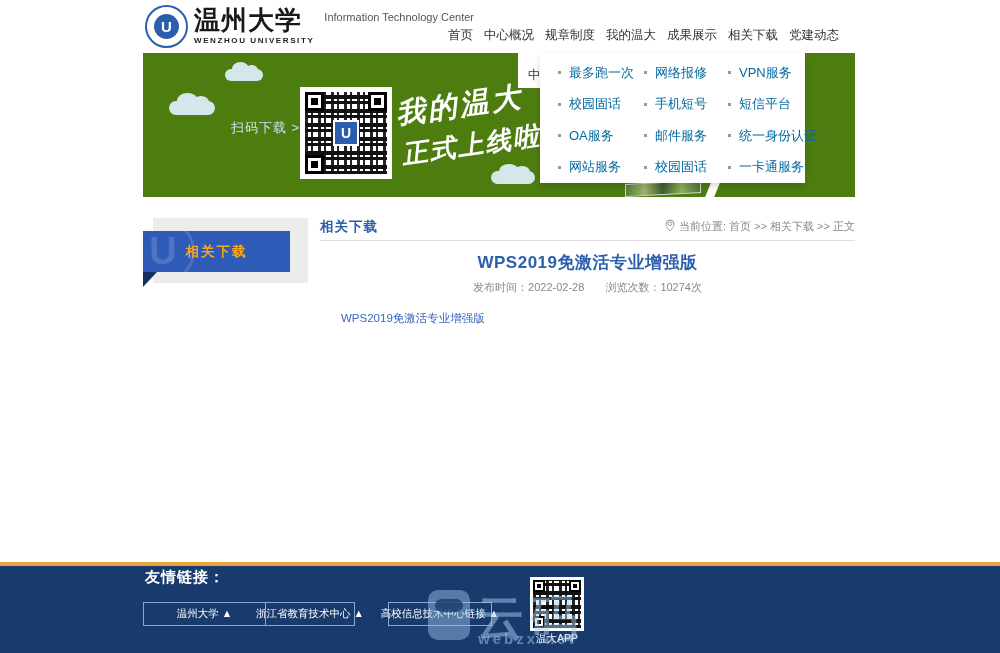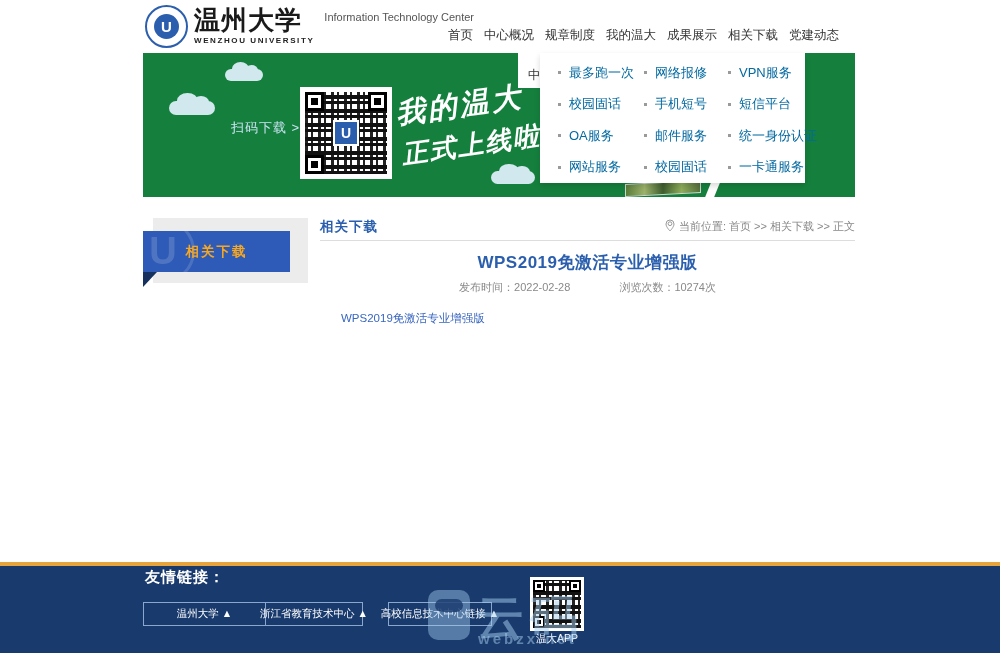--- a/index.html
+++ b/index.html
@@ -16,21 +16,21 @@
   .logo-cn-wrap { margin-left:6px; }
   .logo-cn { font-family:"DejaVu Serif","Liberation Serif",serif; font-weight:bold; font-size:26px; line-height:30px; color:#1a1a1a; letter-spacing:1px; }
   .logo-en { font-size:8px; font-weight:bold; letter-spacing:1.6px; color:#222; margin-top:1px; }
   .dept-wrap { margin-left:10px; padding-top:4px; }
   .dept-cn { font-size:18px; font-weight:600; color:#222; letter-spacing:1.5px; line-height:26px; }
   .dept-en { font-size:11px; color:#555; margin-top:2px; }
   .nav { position:absolute; right:16px; top:27px; display:flex; gap:11px; }
   .nav-item { font-size:12.5px; color:#333; cursor:pointer; white-space:nowrap; }
 
   
-  .banner { position:absolute; left:143px; top:53px; width:712px; height:144px; background:#15803d; overflow:hidden; }
+  .banner { position:absolute; left:143px; top:53px; width:712px; height:144px; background:#4d7c0f; overflow:hidden; }
   .cloud { position:absolute; background:#dceef8; border-radius:20px; opacity:.95; }
   .cloud::before { content:""; position:absolute; left:18%; top:-55%; width:45%; height:110%; background:#dceef8; border-radius:50%; }
   .cloud::after  { content:""; position:absolute; right:12%; top:-35%; width:35%; height:90%; background:#dceef8; border-radius:50%; }
   .scan-label { position:absolute; left:88px; top:66px; font-size:13px; color:#cde3f6; letter-spacing:1px; cursor:pointer; }
   .qr { position:absolute; background:#fff; }
   .qr-banner { left:157px; top:34px; width:92px; height:92px; padding:5px; }
   .qr-body { position:relative; width:100%; height:100%;
     background:
       repeating-linear-gradient(90deg, rgba(17,17,17,.92) 0 3px, transparent 3px 6px, rgba(17,17,17,.92) 6px 8px, transparent 8px 13px),
       repeating-linear-gradient(0deg, #111 0 3px, #fff 3px 5px, #111 5px 9px, #fff 9px 14px);
@@ -60,30 +60,30 @@
   .ribbon-text { color:#f5a623; font-weight:bold; font-size:13.5px; letter-spacing:2px; position:relative; z-index:2; }
   .ribbon-mark { position:absolute; left:-12px; top:-12px; width:64px; height:64px; border:3px solid rgba(255,255,255,.14); border-radius:50%; color:rgba(255,255,255,.16); font-weight:bold; font-size:38px; line-height:58px; text-align:center; }
   .ribbon-fold { position:absolute; left:143px; top:272px; width:14px; height:15px; background:#16315e; clip-path:polygon(0 0,100% 0,0 100%); }
 
   .section-title { position:absolute; left:320px; top:218px; font-size:13.5px; font-weight:bold; color:#2b5fae; letter-spacing:1px; }
   .breadcrumb { position:absolute; left:600px; top:219px; width:255px; text-align:right; font-size:11px; color:#888; }
   .breadcrumb svg { vertical-align:-2px; margin-right:4px; }
   .hr { position:absolute; left:320px; top:240px; width:535px; height:1px; background:#ddd; }
   .article-title { position:absolute; left:320px; top:251px; width:535px; text-align:center; font-size:17px; font-weight:bold; color:#2b5fae; letter-spacing:.5px; }
   .article-meta { position:absolute; left:320px; top:280px; width:535px; text-align:center; font-size:11px; color:#898989; }
-  .article-meta span { margin:0 23px; }
+  .article-meta span { margin:0 9px; }
   .dl-link { position:absolute; left:341px; top:311px; font-size:11.5px; color:#3a67bf; cursor:pointer; }
 
   
   .gold-strip { position:absolute; left:0; top:562px; width:1000px; height:4px; background:#e7a33c; }
   .footer { position:absolute; left:0; top:566px; width:1000px; height:87px; background:#193a6d; }
   .footer-inner { position:absolute; left:143px; top:0; width:712px; height:87px; }
   .flinks-title { position:absolute; left:2px; top:2px; font-size:15px; font-weight:bold; color:#fff; letter-spacing:1px; }
   .fbtn { position:absolute; top:36px; height:24px; border:1px solid #8ba7ce; color:#fff; font-size:10.5px; display:flex; align-items:center; justify-content:center; cursor:pointer; white-space:nowrap; background:transparent; }
-  .fbtn-1 { left:0; width:123px; } .fbtn-2 { left:122px; width:98px; } .fbtn-3 { left:245px; width:104px; }
+  .fbtn-1 { left:0; width:123px; } .fbtn-2 { left:122px; width:90px; } .fbtn-3 { left:245px; width:104px; }
   .qr-footer { left:387px; top:11px; width:54px; height:54px; padding:3px; position:absolute; background:#fff; }
   .qr-footer .finder { width:12px; height:12px; border-width:2px; }
   .qr-footer .finder::after { left:2px; top:2px; right:2px; bottom:2px; }
   .qr-footer .f-tl { left:0; top:0; } .qr-footer .f-tr { right:0; top:0; } .qr-footer .f-bl { left:0; bottom:0; }
   .qr-footer-label { position:absolute; left:387px; top:66px; width:54px; text-align:center; font-size:10.5px; color:#fff; }
   .contact { position:absolute; left:474px; top:9px; font-size:11.5px; color:#e9effa; line-height:16.5px; white-space:nowrap; }
 
   
   .watermark { position:absolute; left:428px; top:586px; width:240px; height:64px; color:rgba(165,205,238,.5); pointer-events:none; }
   .wm-blob { position:absolute; left:0; top:4px; width:42px; height:50px; border-radius:10px; background:rgba(165,205,238,.45); }

